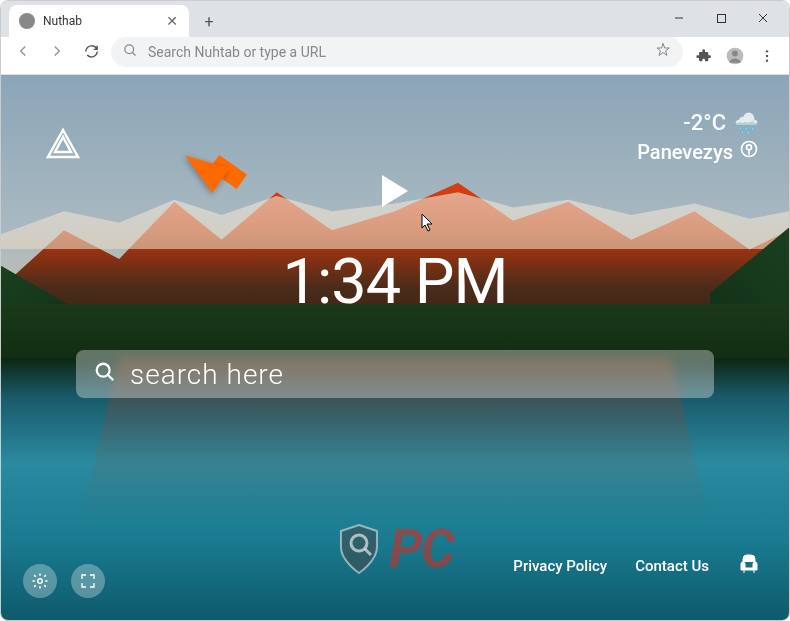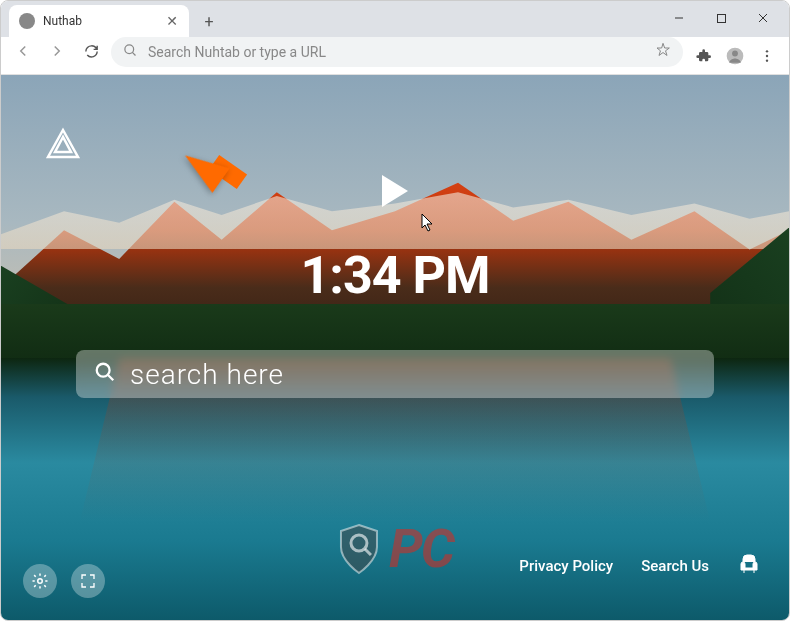--- a/index.html
+++ b/index.html
@@ -32,21 +32,21 @@
 .trees-left{position:absolute;top:35%;left:0;width:12%;height:25%;background:linear-gradient(135deg,#1a4020 0%,#0d2610 100%);clip-path:polygon(0 0,100% 40%,100% 100%,0 100%)}
 .trees-right{position:absolute;top:28%;right:0;width:10%;height:40%;background:linear-gradient(225deg,#1a4020 0%,#0d2610 100%);clip-path:polygon(0 30%,100% 0,100% 100%,0 100%)}
 .lake{position:absolute;top:52%;left:0;right:0;bottom:0;background:linear-gradient(180deg,#0d2610 0%,#1a5a6a 15%,#2a8aa0 40%,#1a7a90 70%,#0d5a6a 100%)}
 .lake-reflect{position:absolute;top:52%;left:0;right:0;height:30%;background:linear-gradient(180deg,rgba(191,54,12,0.3) 0%,rgba(191,54,12,0.15) 40%,transparent 100%);clip-path:polygon(15% 0,85% 0,90% 100%,10% 100%)}
 .logo-tl{position:absolute;top:50px;left:42px;width:40px;height:40px}
 .weather{position:absolute;top:35px;right:30px;text-align:right;color:#fff}
 .weather-top{display:flex;align-items:center;gap:8px;font-size:22px;font-weight:500;justify-content:flex-end}
 .weather-ico{font-size:20px}
 .weather-loc{display:flex;align-items:center;gap:6px;font-size:20px;font-weight:500;margin-top:4px;justify-content:flex-end}
 .play-center{position:absolute;top:100px;left:50%;transform:translateX(-50%);width:0;height:0;border-left:26px solid #fff;border-top:16px solid transparent;border-bottom:16px solid transparent}
-.clock{position:absolute;top:170px;left:50%;transform:translateX(-50%);color:#fff;font-size:52px;font-weight:700;letter-spacing:-1px;white-space:nowrap}
+.clock{position:absolute;top:170px;left:50%;transform:translateX(-50%);color:#fff;font-size:63px;font-weight:400;letter-spacing:-1px;white-space:nowrap}
 .searchbox{position:absolute;top:275px;left:75px;right:75px;height:48px;background:rgba(255,255,255,0.35);border-radius:8px;display:flex;align-items:center;padding:0 18px;gap:14px;backdrop-filter:blur(4px)}
 .searchbox-ico{color:#fff}
 .searchbox-ph{color:#fff;font-size:28px;font-weight:300;letter-spacing:1px}
 .bottom-left{position:absolute;bottom:22px;left:22px;display:flex;gap:14px}
 .circle-btn{width:34px;height:34px;border-radius:50%;background:rgba(255,255,255,0.3);display:flex;align-items:center;justify-content:center;color:#fff}
 .bottom-right{position:absolute;bottom:40px;right:28px;display:flex;align-items:center;gap:28px;color:#fff;font-size:15px;font-weight:500}
 .footer-link{cursor:pointer}
 .armchair{color:#fff}
 .watermark{position:absolute;bottom:40px;left:50%;transform:translateX(-50%);font-size:54px;font-style:italic;font-weight:700;color:rgba(255,255,255,0.5);display:flex;align-items:center;letter-spacing:-2px;pointer-events:none;font-family:Georgia,serif}
 .watermark .red{color:rgba(220,40,30,0.55)}
@@ -148,20 +148,34 @@
       <div class="lake"></div>
       <div class="lake-reflect"></div>
     </div>
 
     <div class="logo-tl">
       <svg viewBox="0 0 40 40">
           <path d="M20 5 L35 32 L5 32 Z M20 12 L12 27 L28 27 Z" fill="none" stroke="#fff" stroke-width="2.5"></path>
         </svg>
     </div>
 
+    <div class="weather">
+      <div class="weather-top">
+        <span>-2°C</span>
+        <span class="weather-ico">🌧️</span>
+      </div>
+      <div class="weather-loc">
+        <span>Panevezys</span>
+        <span><svg width="20" height="20" viewBox="0 0 24 24">
+              <circle cx="12" cy="12" r="9" fill="none" stroke="#fff" stroke-width="2"></circle>
+              <circle cx="12" cy="10" r="3" fill="none" stroke="#fff" stroke-width="2"></circle>
+              <path d="M12 13v6" stroke="#fff" stroke-width="2"></path>
+            </svg></span>
+      </div>
+    </div>
 
     <div class="play-center"></div>
 
     <div class="clock">1:34 PM</div>
 
     <div class="searchbox">
       <span class="searchbox-ico"><svg width="22" height="22" viewBox="0 0 24 24">
             <circle cx="10" cy="10" r="7" fill="none" stroke="#fff" stroke-width="2.5"></circle>
             <line x1="21" y1="21" x2="15" y2="15" stroke="#fff" stroke-width="2.5"></line>
           </svg></span>
@@ -177,21 +191,21 @@
         </div>
       <div class="circle-btn">
           <svg width="16" height="16" viewBox="0 0 24 24">
             <path d="M3 9V3h6M21 9V3h-6M3 15v6h6M21 15v6h-6" fill="none" stroke="#fff" stroke-width="2"></path>
           </svg>
         </div>
     </div>
 
     <div class="bottom-right">
       <span class="footer-link">Privacy Policy</span>
-      <span class="footer-link">Search Us</span>
+      <span class="footer-link">Contact Us</span>
       <span class="armchair"><svg width="24" height="24" viewBox="0 0 24 24">
             <path d="M6 10V7a4 4 0 0 1 4-4h4a4 4 0 0 1 4 4v3M4 12a2 2 0 0 1 4 0v4h8v-4a2 2 0 0 1 4 0v6H4v-6zM7 18v3M17 18v3" fill="#fff" stroke="#fff" stroke-width="1"></path>
           </svg></span>
     </div>
 
     <div class="watermark">
       <span class="wm-shield"><svg viewBox="0 0 44 52">
             <path d="M22 2 L40 8 V24 C40 38 22 50 22 50 S4 38 4 24 V8 Z" fill="rgba(70,70,70,0.5)" stroke="rgba(255,255,255,0.5)" stroke-width="2"></path>
             <circle cx="22" cy="20" r="8" fill="none" stroke="rgba(255,255,255,0.6)" stroke-width="3"></circle>
             <line x1="28" y1="26" x2="34" y2="32" stroke="rgba(255,255,255,0.6)" stroke-width="3"></line>

